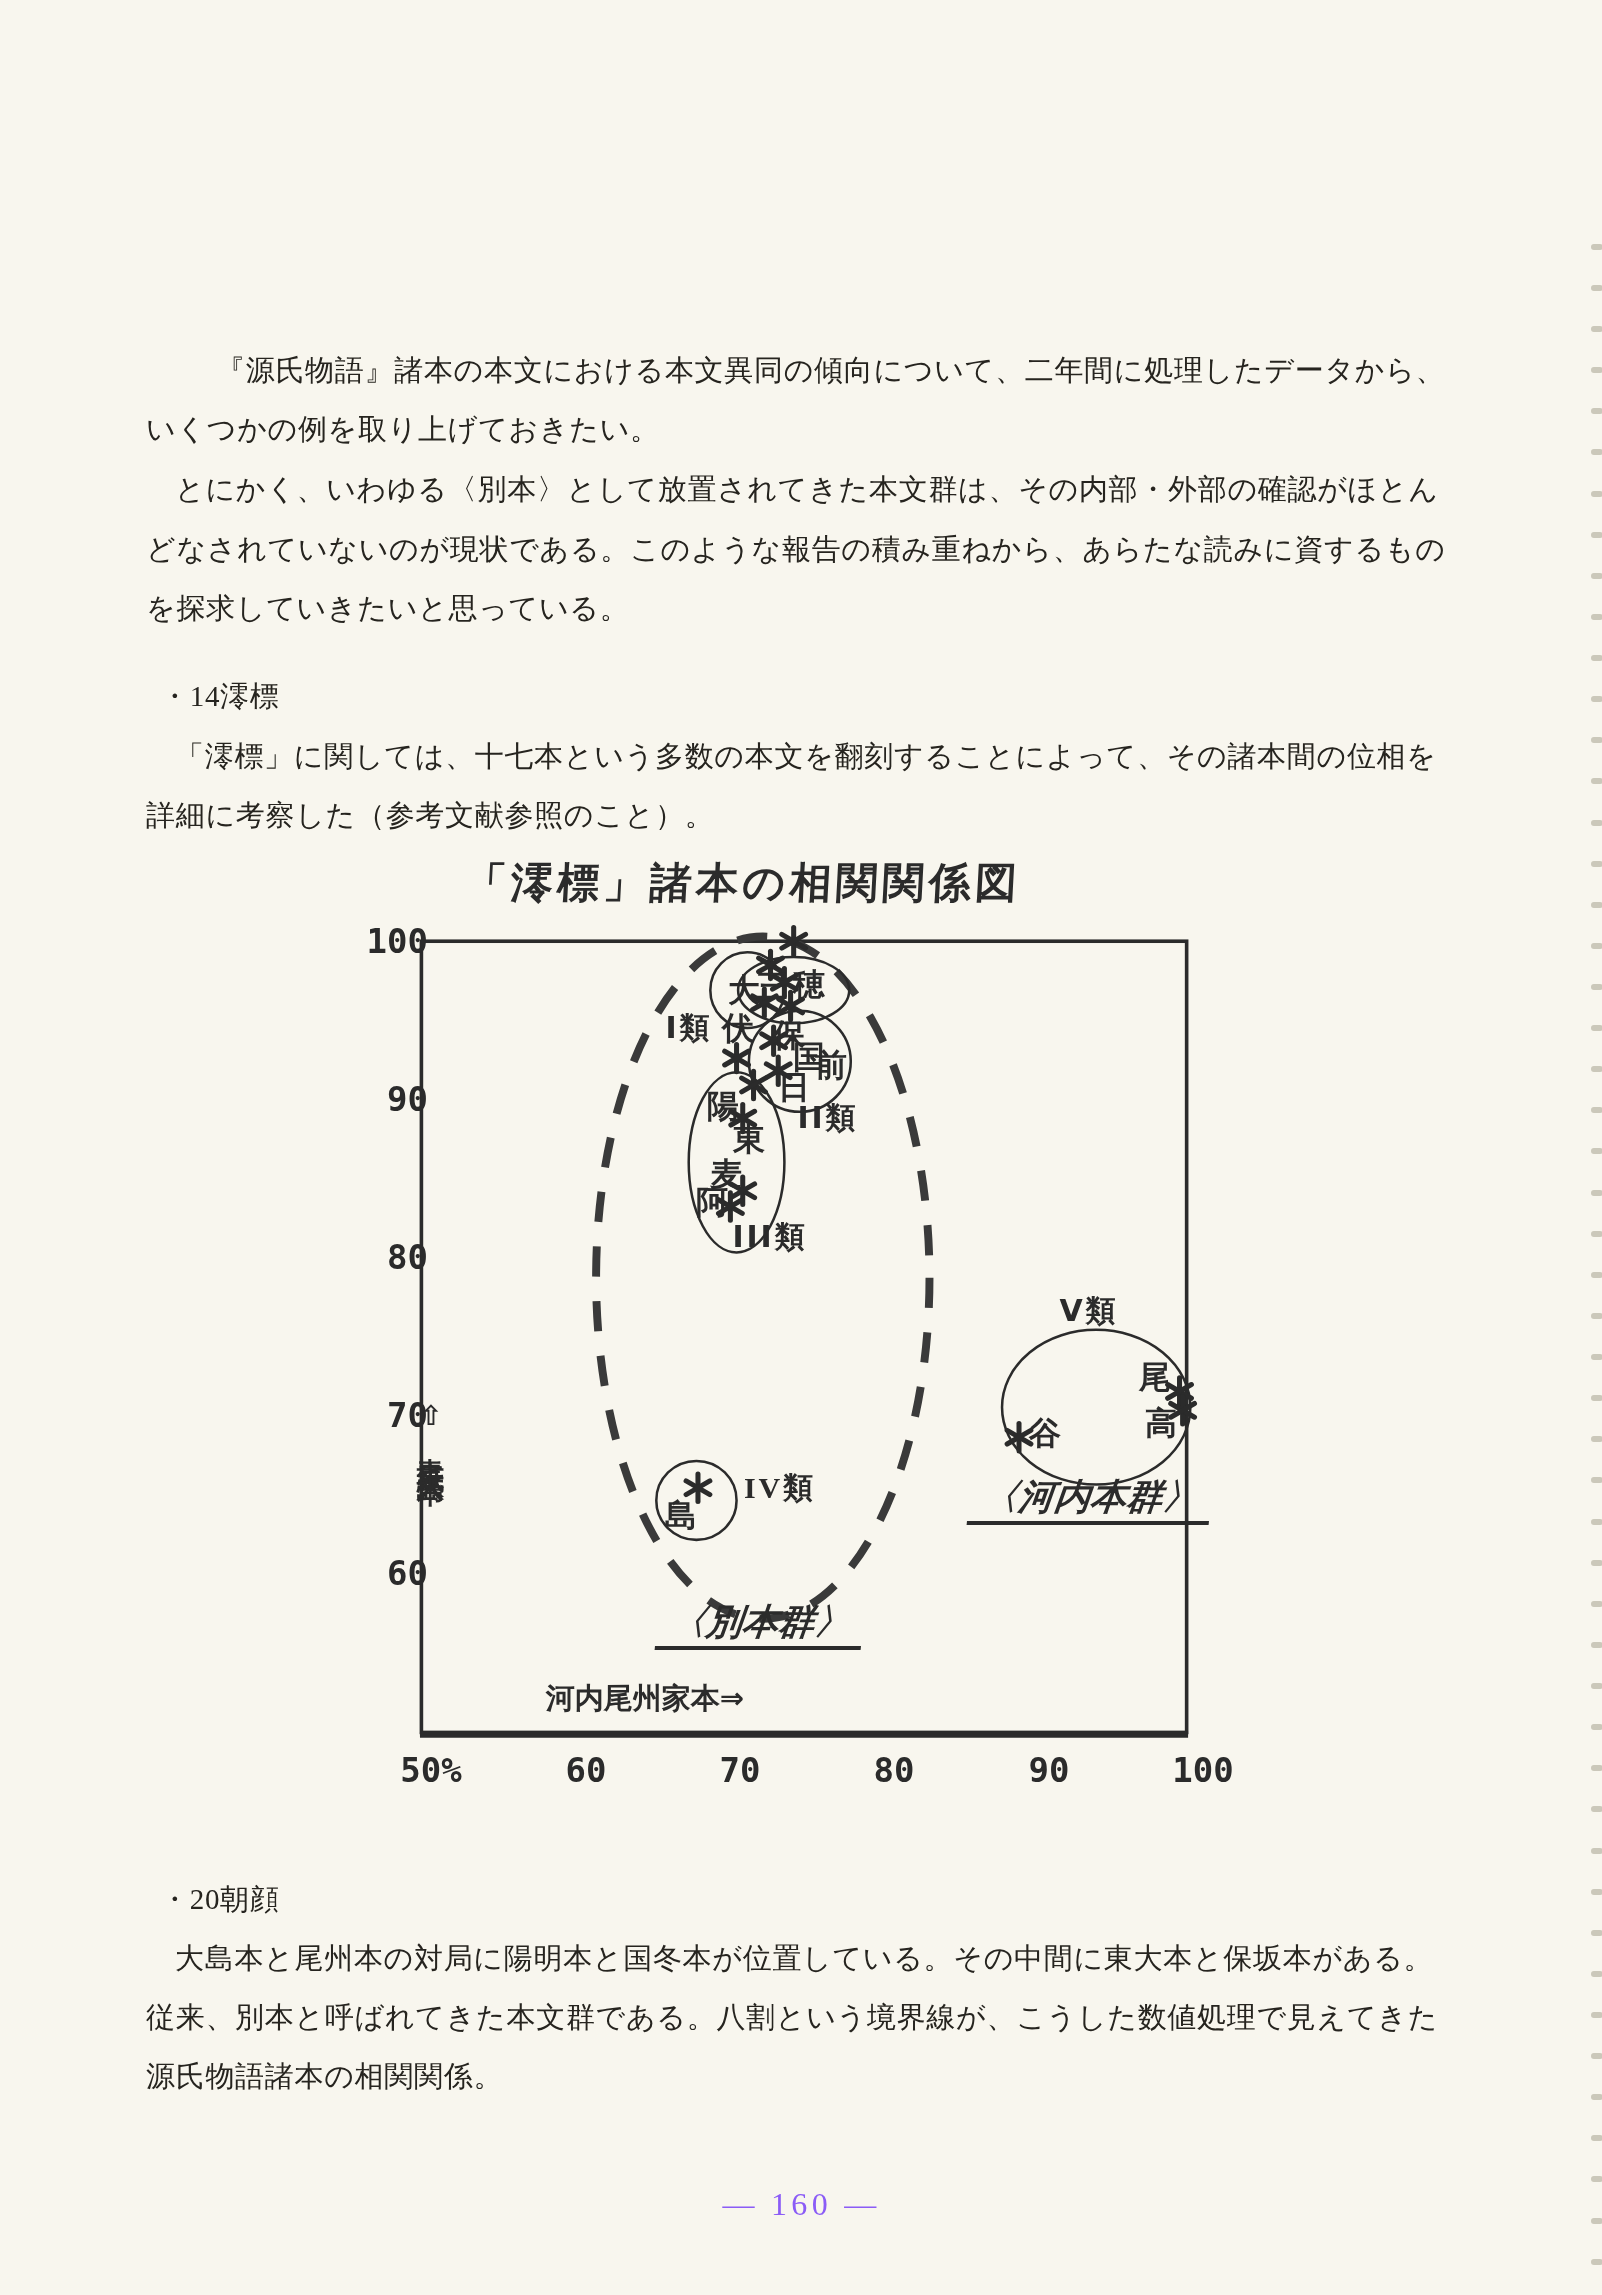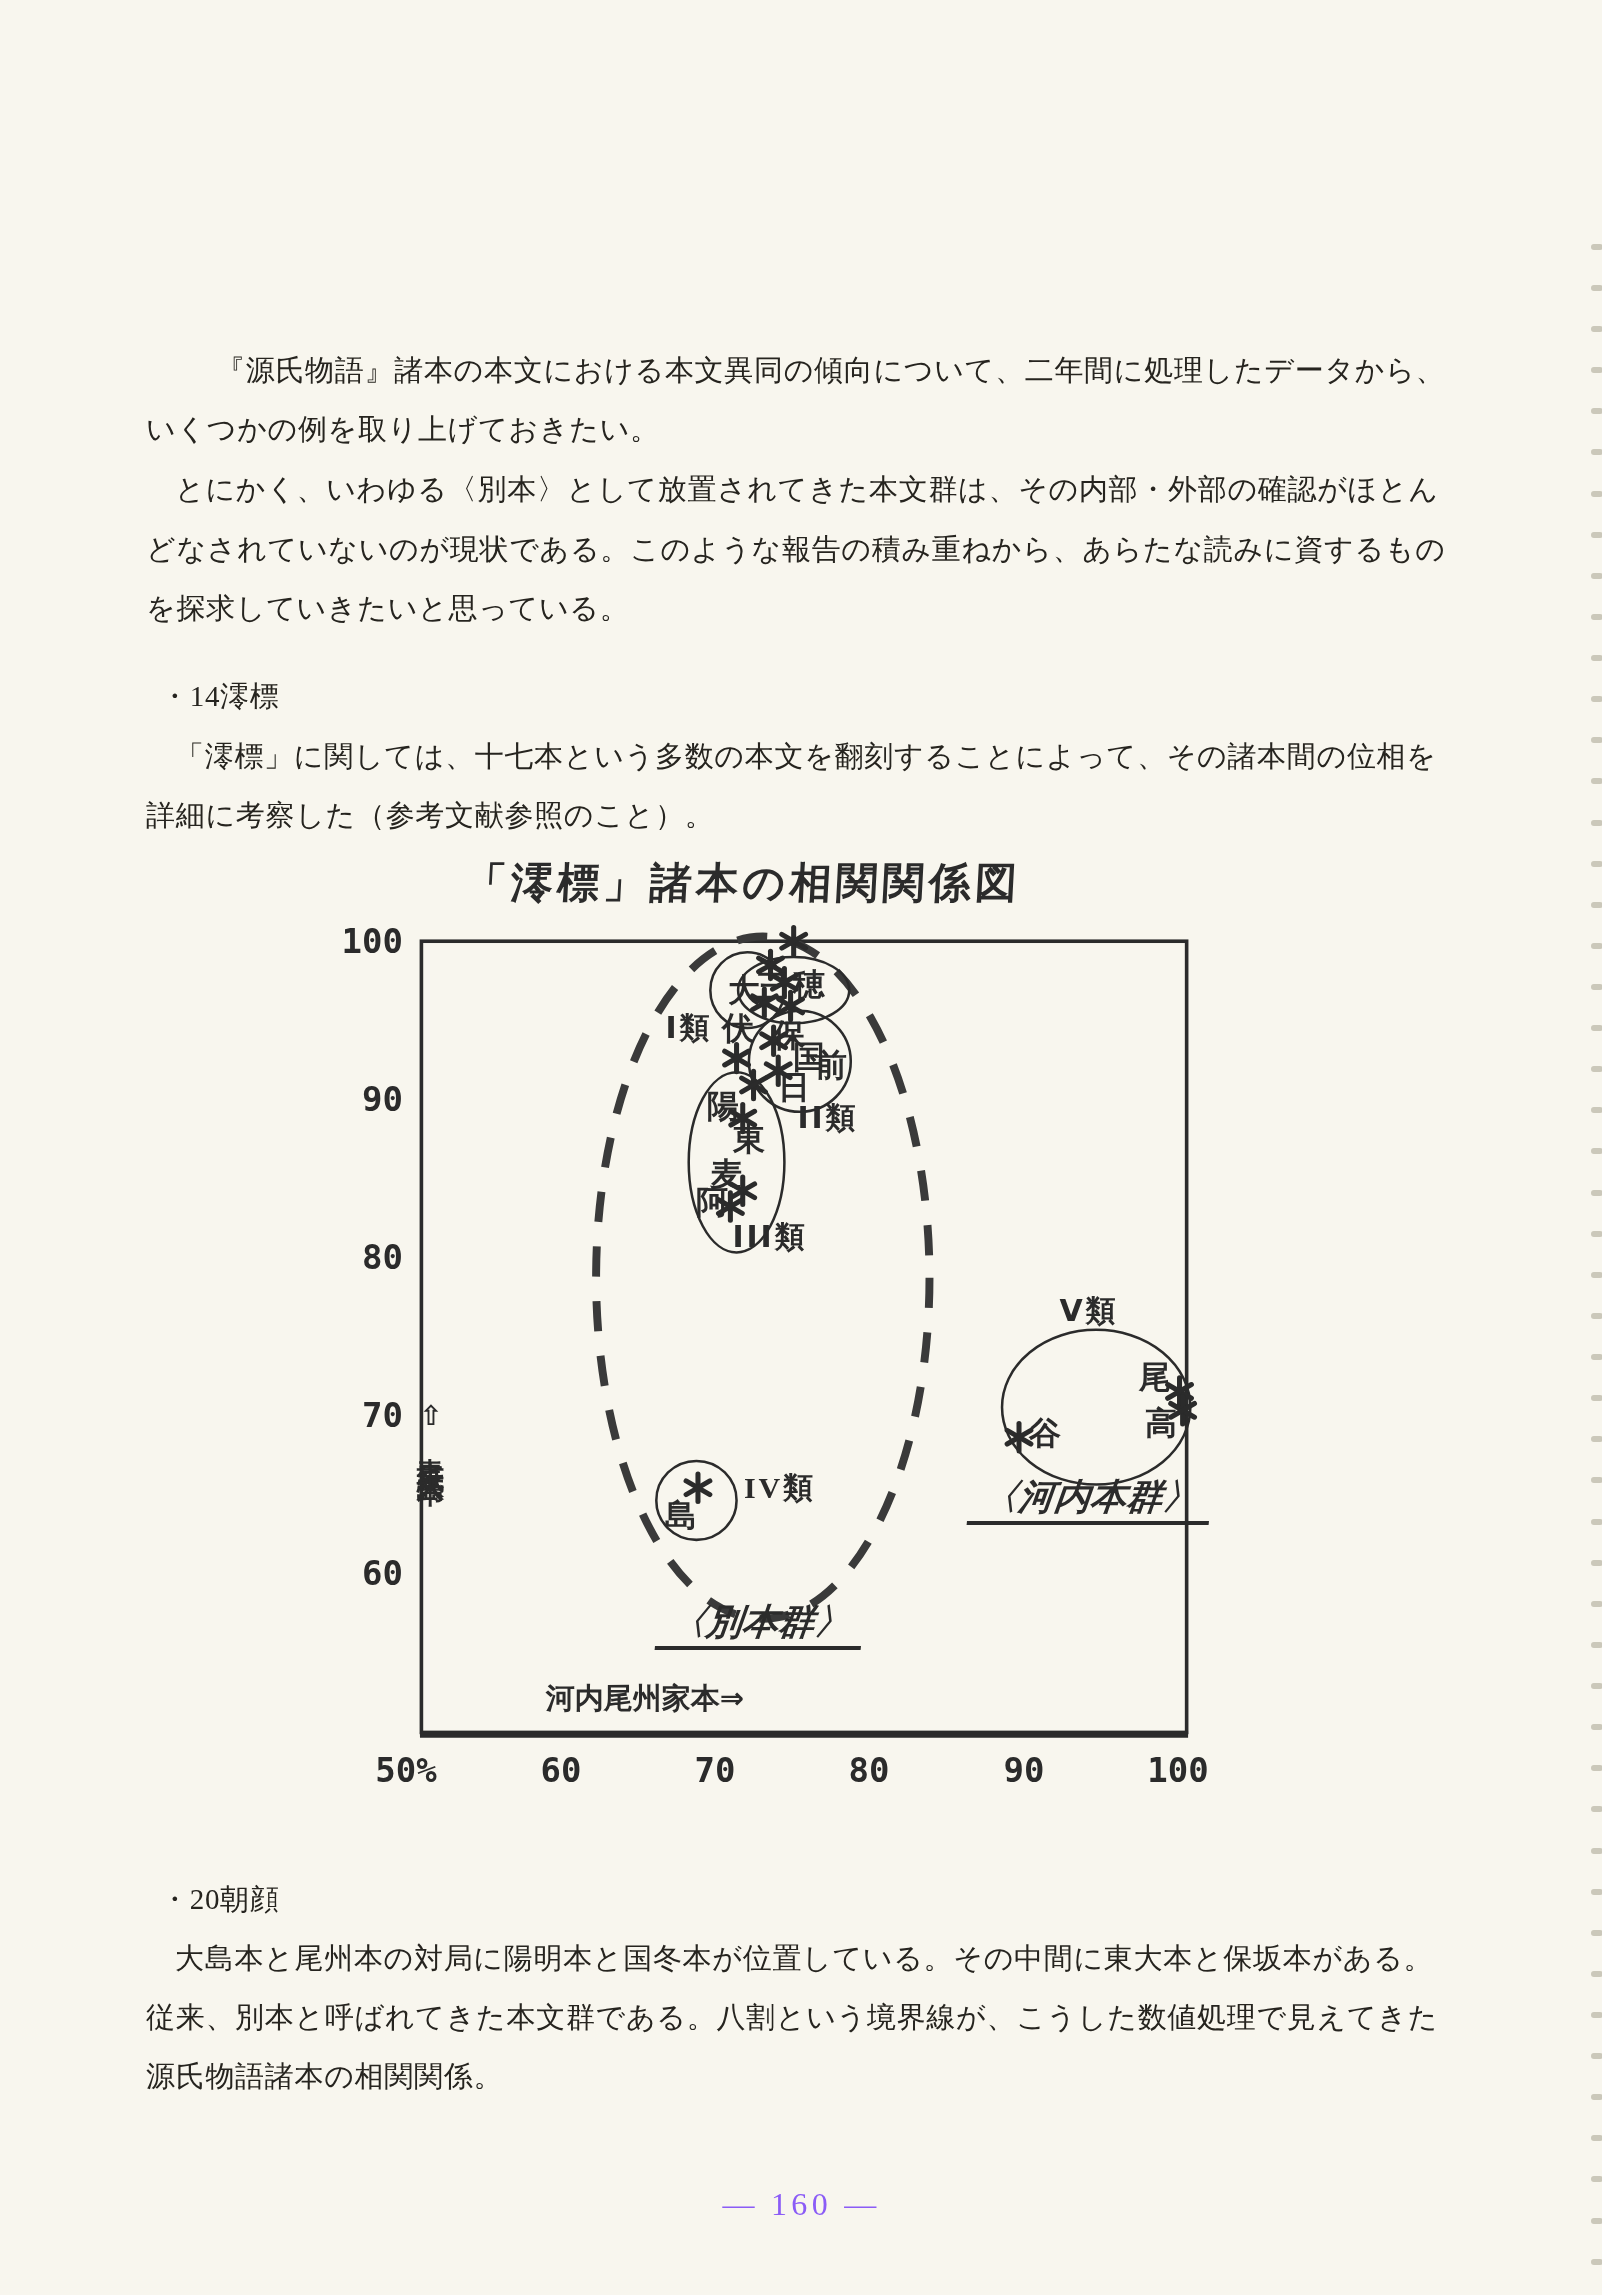--- a/index.html
+++ b/index.html
@@ -27,21 +27,21 @@
     font-family:"DejaVu Sans","Liberation Sans",sans-serif;
     font-weight:bold;font-size:32px;line-height:1;color:#2b2b2b;white-space:nowrap;
   }
   .cls-label{
     position:absolute;transform:translate(-50%,-50%);
     font-family:"DejaVu Sans","Liberation Sans",sans-serif;
     font-weight:bold;font-size:30px;line-height:1;color:#2b2b2b;white-space:nowrap;letter-spacing:2.9px;
   }
   .tick{
     position:absolute;font-family:"DejaVu Sans Mono","Liberation Mono",monospace;
-    font-weight:bold;font-size:34px;color:#2b2b2b;line-height:1;white-space:nowrap;
+    font-weight:bold;font-size:34px;color:#2b2b2b;line-height:1;white-space:nowrap;margin-left:25px;
   }
   .xtick{transform:translateX(-50%);}
   .ytick{transform:translate(-100%,-50%);}
   .anno{
     position:absolute;transform:translate(-50%,-50%) skewX(-6deg);
     font-family:"DejaVu Sans","Liberation Sans",sans-serif;
     font-weight:bold;font-size:36px;font-style:italic;color:#2b2b2b;
     border-bottom:4.3px solid #2b2b2b;padding:0 13px 5.8px;white-space:nowrap;line-height:1;
   }
   .axis-label-x{

